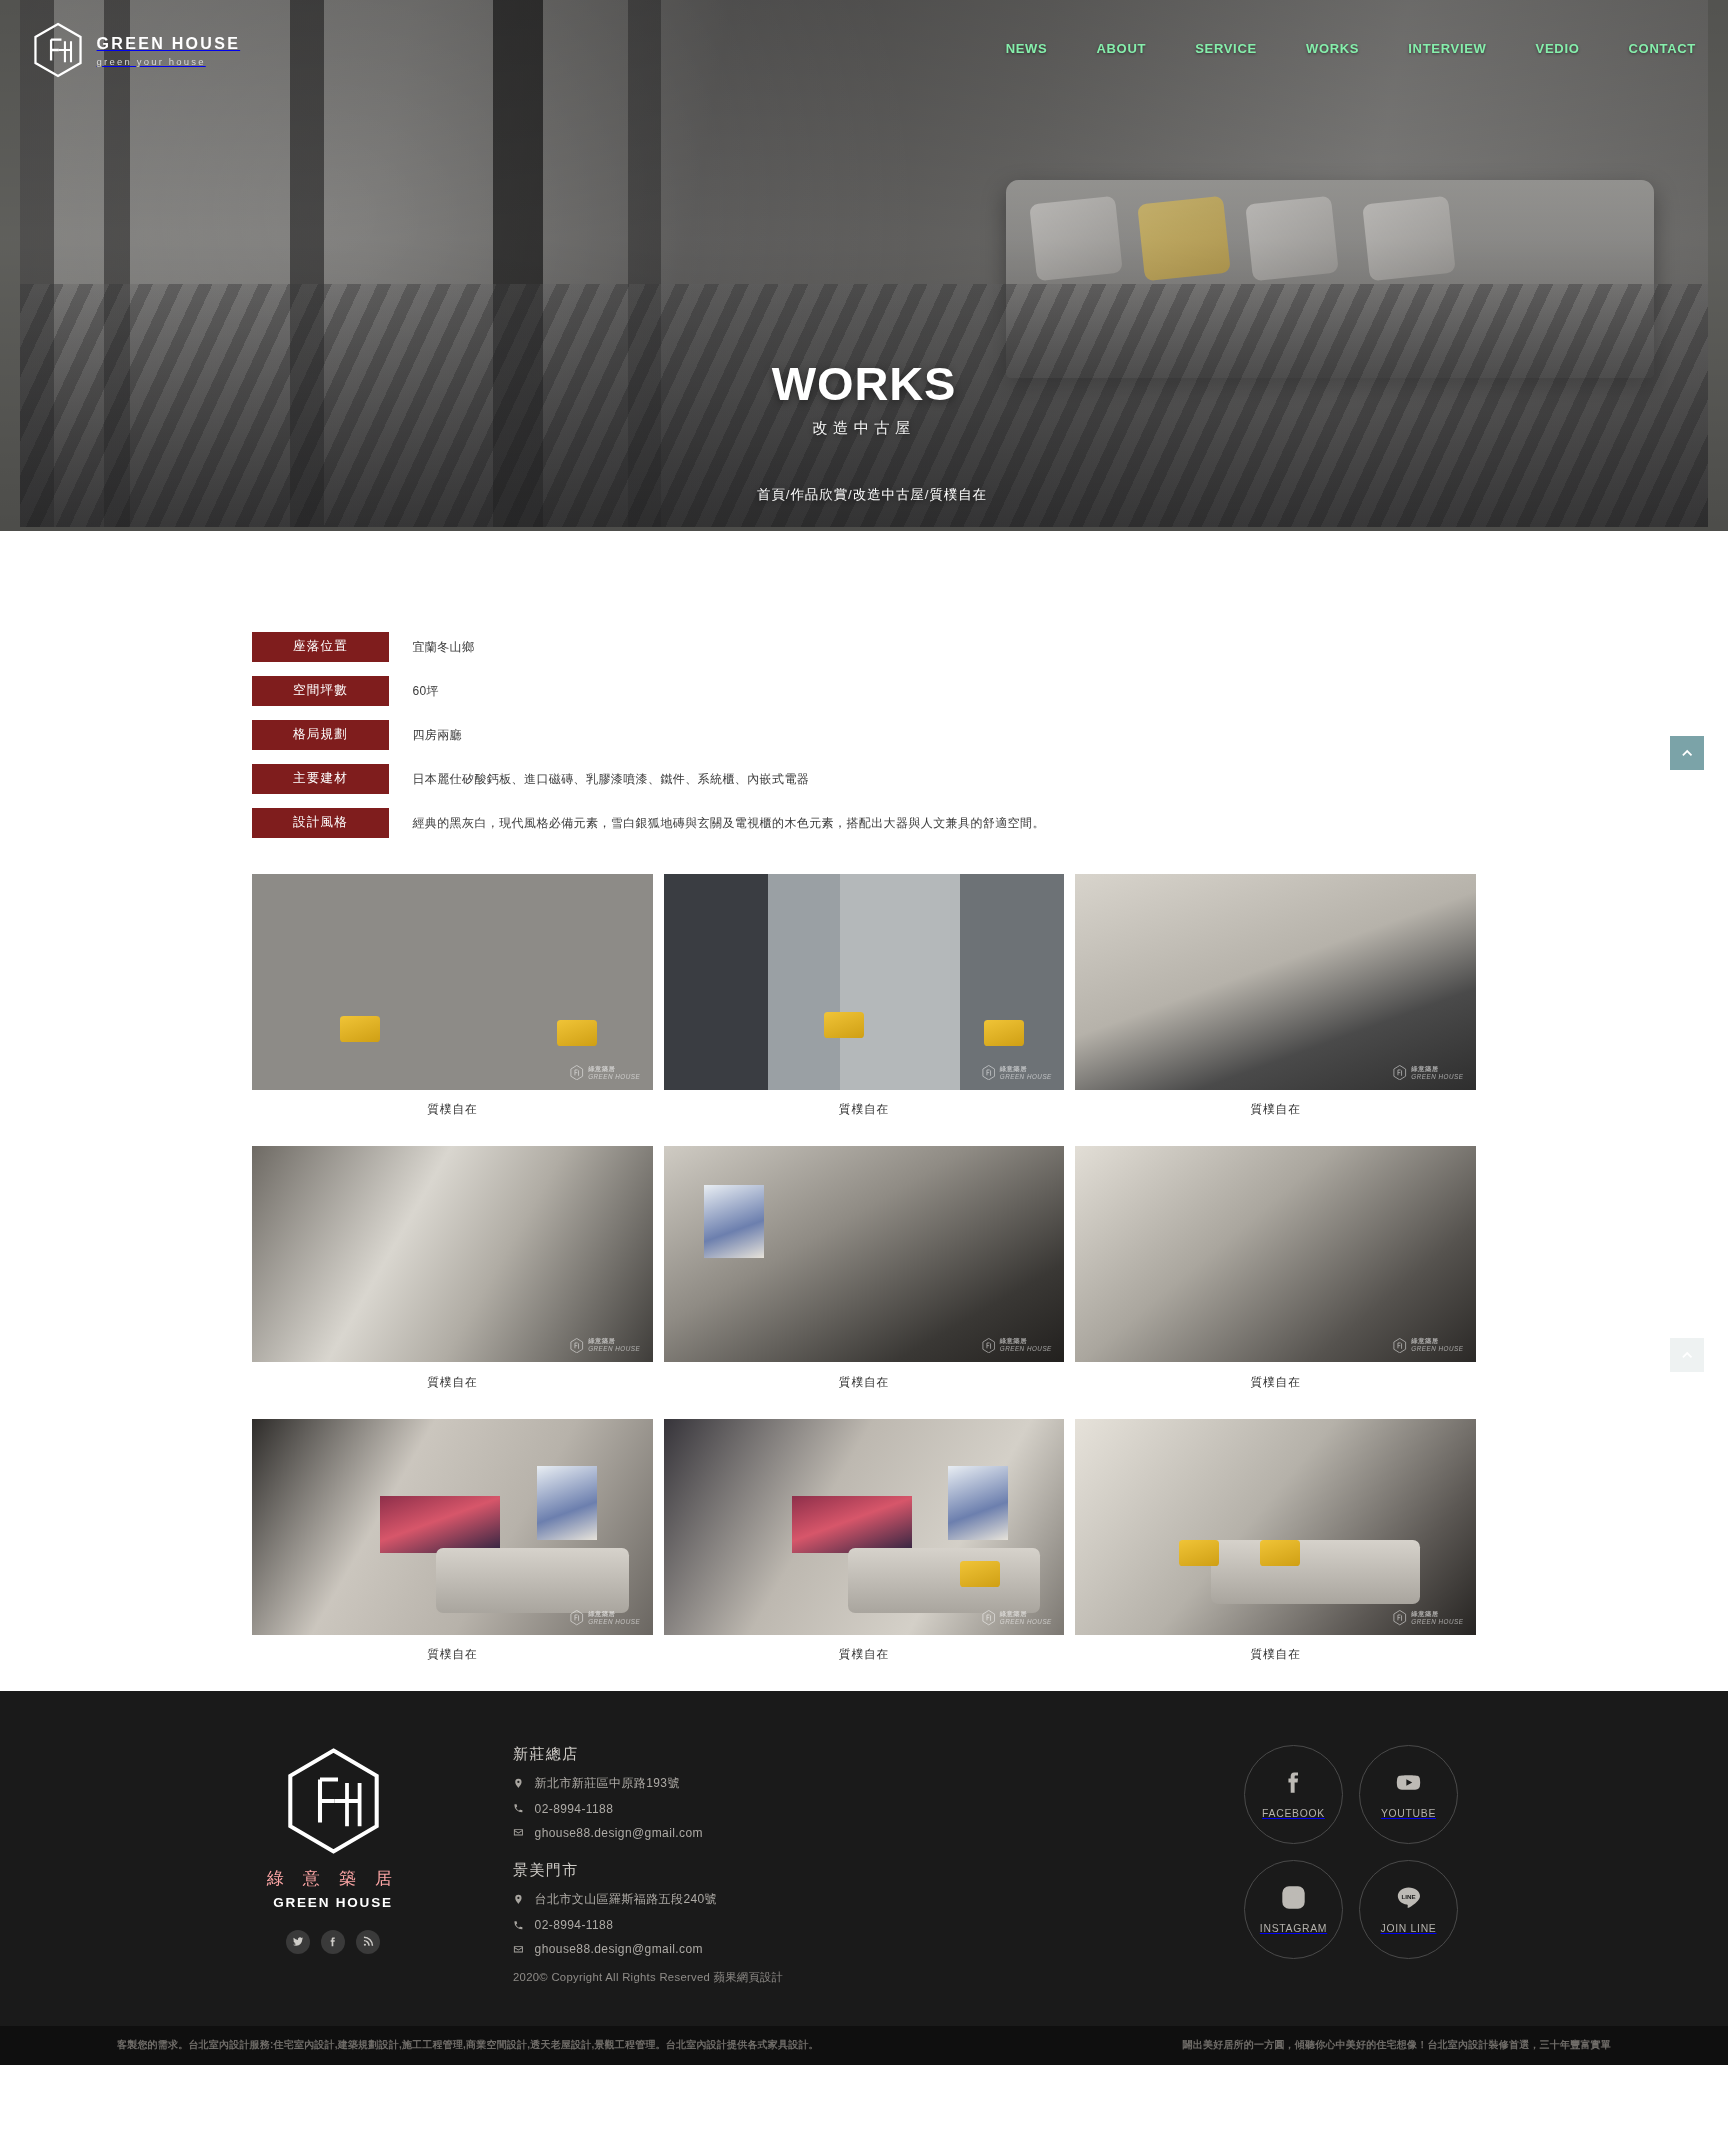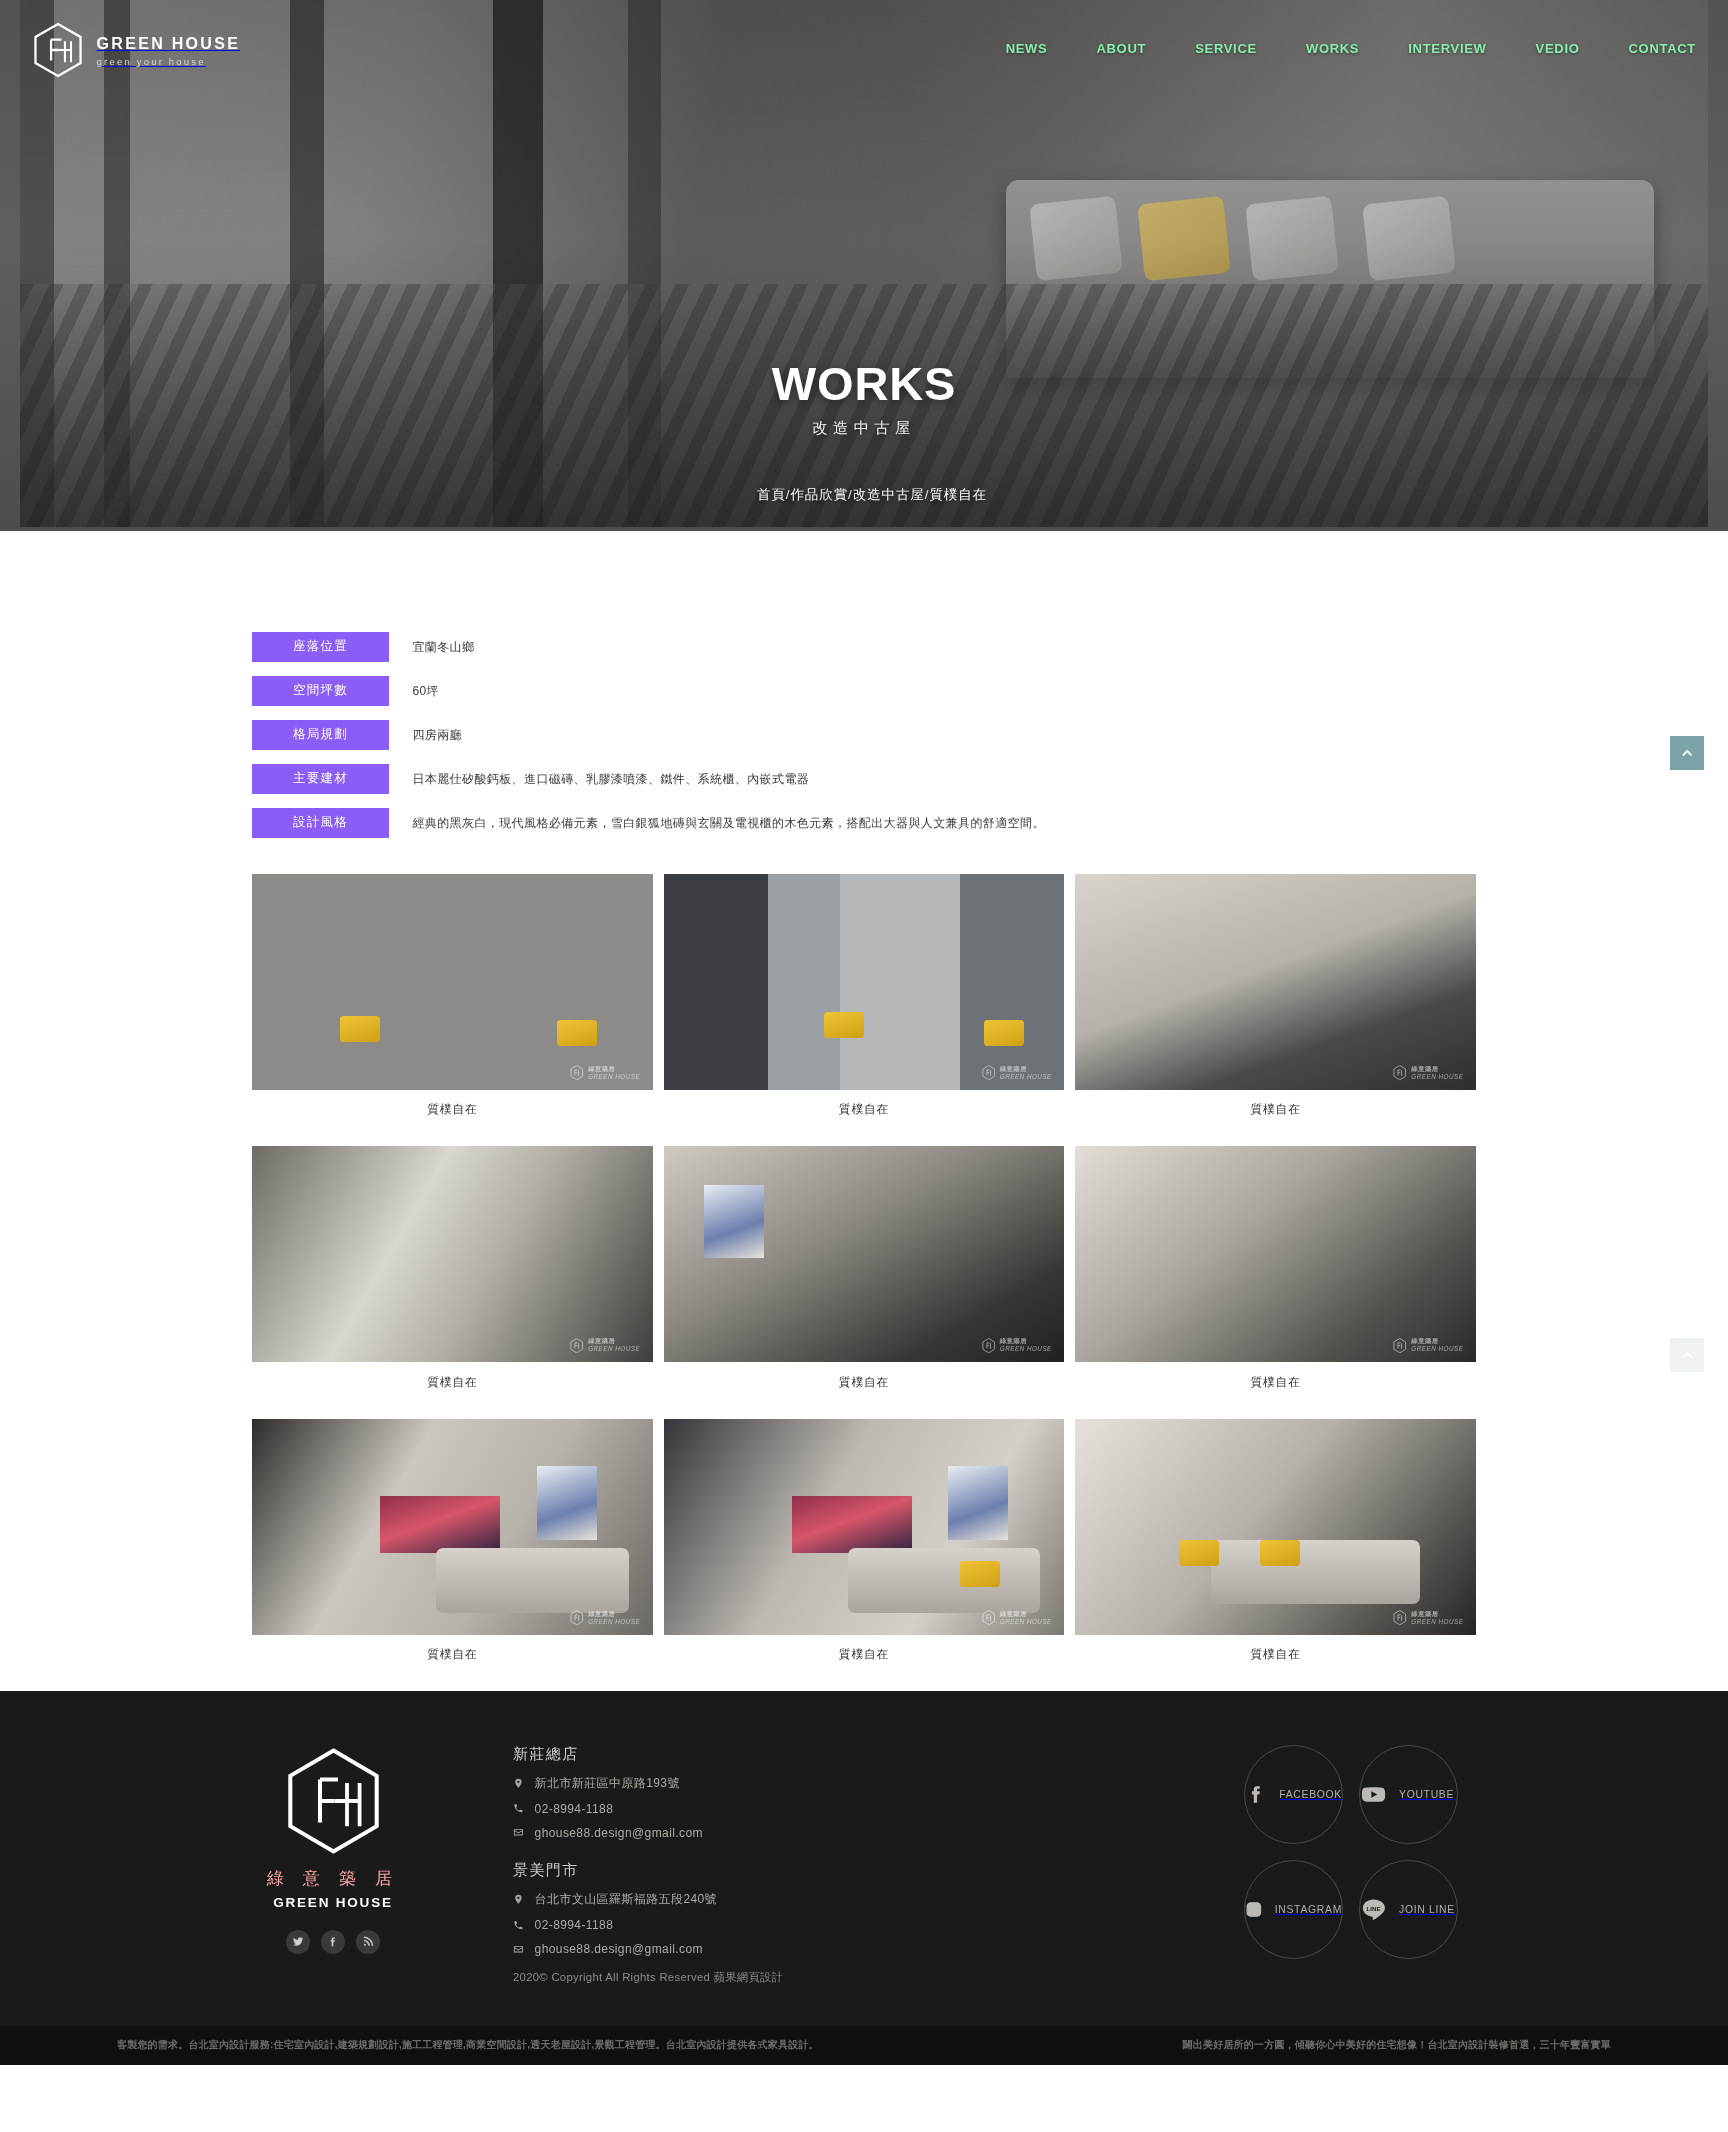--- a/index.html
+++ b/index.html
@@ -105,21 +105,21 @@
   .breadcrumb a{ color:#fff; text-decoration:none; }
   .breadcrumb .sep{ color:#e9e9e9; }
 
   
   .main{ width:1728px; padding:101px 0 0; background:#fff; }
 
   .spec-table{ width:1224px; margin:0 auto 36px; }
   .spec-row{ display:flex; align-items:flex-start; margin-bottom:14.4px; }
   .spec-label{
     width:137px; min-height:29px; flex:0 0 137px;
-    background:#8b5cf6; color:#fff;
+    background:#7f1d1d; color:#fff;
     font-size:12.6px; letter-spacing:1.1px;
     display:flex; align-items:center; justify-content:center;
     padding:6.3px 3.6px;
   }
   .spec-value{
     flex:1; padding:6.3px 0 0 23.4px;
     font-size:12px; color:#3a3a3a; line-height:1.6; letter-spacing:0.4px;
   }
 
   
@@ -214,21 +214,21 @@
   .f-line svg{ width:10.8px; height:12.6px; fill:#a8a5a0; flex:0 0 10.8px; }
   .f-copy{ font-size:11.3px; color:#8f8c88; margin-top:14.4px; letter-spacing:0.3px; }
 
   .f-social{
     width:270px; display:grid; grid-template-columns:repeat(2,99px);
     gap:16px; padding-top:3.6px; justify-content:end; padding-right:72px;
   }
   .f-circle{
     width:99px; height:99px; border-radius:50%;
     border:0.9px solid #4a4a4a;
-    display:flex; flex-direction:row; align-items:center; justify-content:flex-start;
+    display:flex; flex-direction:column; align-items:center; justify-content:center;
     gap:12px; cursor:pointer;
   }
   .f-circle svg{ width:27px; height:27px; fill:#bdbab5; }
   .f-circle .lbl{ font-size:10.4px; color:#b4b1ac; letter-spacing:0.7px; }
 
   .seo-bar{
     width:1728px; background:#0f0f0f; margin-top:41px;
     padding:10.8px 0 12.6px;
     font-weight:bold;
   }

